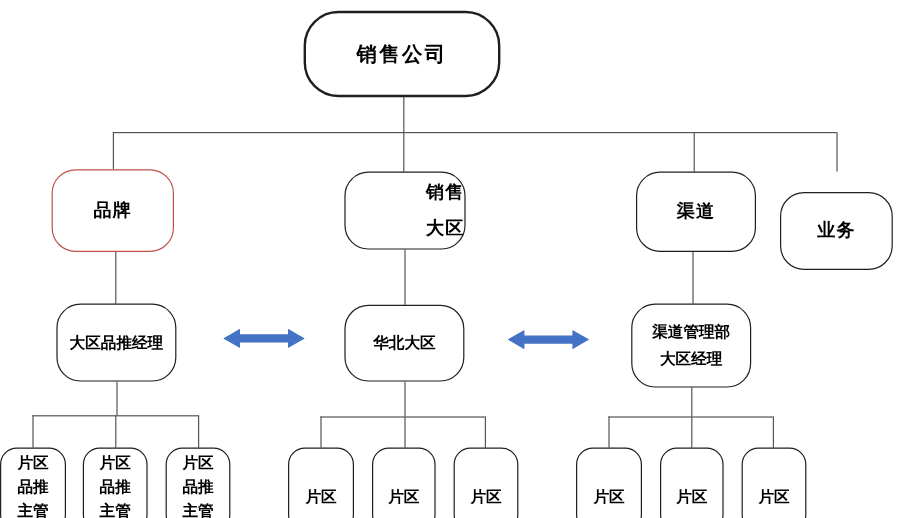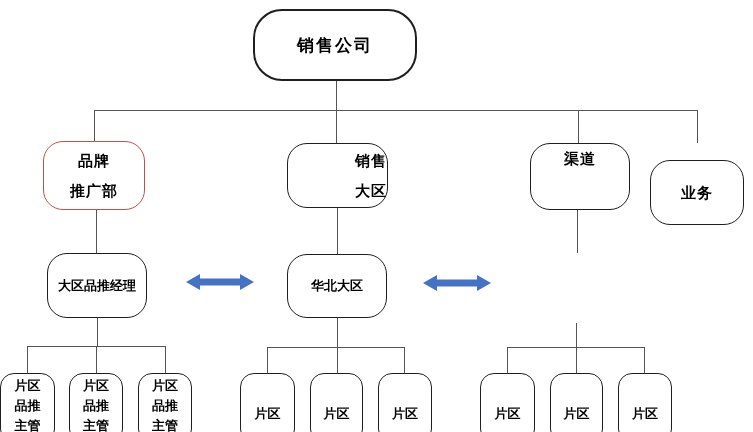--- a/index.html
+++ b/index.html
@@ -73,38 +73,41 @@
   <div class="vline" style="left:507px;top:347px;height:26px;"></div>
   <div class="vline" style="left:576px;top:347px;height:26px;"></div>
   <div class="vline" style="left:644px;top:347px;height:26px;"></div>
 
   <div class="node root" style="left:253px;top:9px;width:164px;height:72px;">
     <span>销售公司</span>
   </div>
 
   <div class="node dept" style="left: 43px; top: 141px; width: 102px; height: 69px; border-color: rgb(192, 80, 77);">
     <span>品牌</span>
-    <span>推广部</span>
   </div>
   <div class="node dept" style="left:287px;top:143px;width:101px;height:65px;align-items:flex-end;">
     <span>销售</span>
     <span>大区</span>
   </div>
-  <div class="node dept" style="left:530px;top:143px;width:100px;height:67px;justify-content:space-between;">
+  <div class="node dept" style="left:530px;top:143px;width:100px;height:67px;">
     <span>渠道</span>
   </div>
   <div class="node dept" style="left:650px;top:143px;width:94px;height:65px;margin-top:17px;">
     <span>业务</span>
   </div>
 
   <div class="node mgr" style="left:47px;top:253px;width:100px;height:65px;">
     <span>大区品推经理</span>
   </div>
   <div class="node mgr" style="left:287px;top:254px;width:100px;height:64px;">
     <span>华北大区</span>
+  </div>
+  <div class="node mgr" style="left:526px;top:253px;width:100px;height:70px;">
+    <span>渠道管理部</span>
+    <span>大区经理</span>
   </div>
 
   <svg class="arrow" style="left:186px;top:273px;" width="68" height="18" viewBox="0 0 68 18">
     <polygon points="0,9 14,1 14,5.5 54,5.5 54,1 68,9 54,17 54,12.5 14,12.5 14,17" fill="#4472c4"></polygon>
   </svg>
   <svg class="arrow" style="left:423px;top:274px;" width="68" height="18" viewBox="0 0 68 18">
     <polygon points="0,9 14,1 14,5.5 54,5.5 54,1 68,9 54,17 54,12.5 14,12.5 14,17" fill="#4472c4"></polygon>
   </svg>
 
   <div class="node leaf" style="left:0px;top:373px;width:55px;height:70px;">

